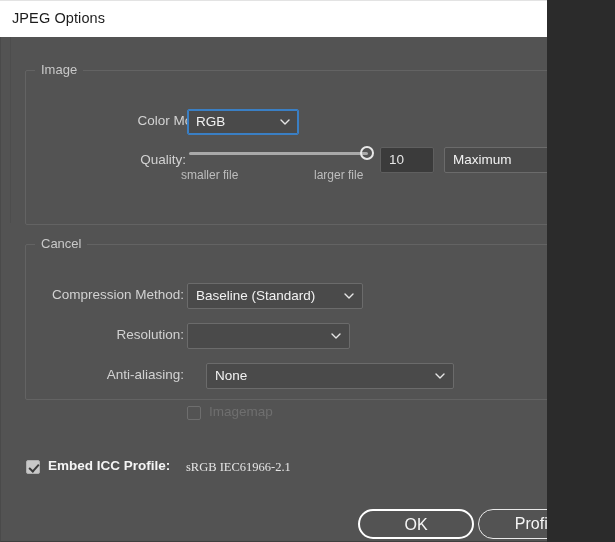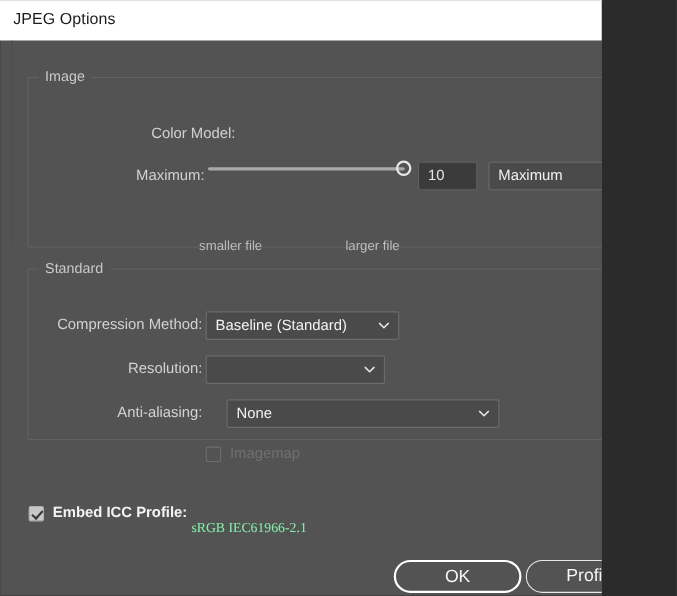--- a/index.html
+++ b/index.html
@@ -150,21 +150,20 @@
     border: 2px solid #e8e8e8;
     background: transparent;
     box-sizing: border-box;
     cursor: pointer;
   }
   .slider-caption {
     position: absolute;
     font-size: 12px;
     color: #bdbdbd;
     white-space: nowrap;
-    margin-top: 48px;
   }
 
   
   .num-input {
     position: absolute;
     background: #3b3b3b;
     border: 1px solid #5f5f5f;
     border-radius: 2px;
     box-sizing: border-box;
     height: 26px;
@@ -218,27 +217,26 @@
   #embed-icc-row { left: 25px; top: 423px; }
   #embed-icc-label {
     left: 22px;
     top: -2px;
     font-weight: bold;
     color: #f4f4f4;
     font-size: 13.5px;
   }
   #embed-icc-value {
     position: absolute;
-    left: 148px;
+    left: 160px;
     top: 0px;
     font-family: "Liberation Serif", serif;
     font-size: 12.5px;
-    color: #86efac;
-    white-space: nowrap;
-    margin-top: 13px;
+    color: #e5e5e5;
+    white-space: nowrap;
   }
 
   
   .btn {
     position: absolute;
     height: 30px;
     border-radius: 16px;
     background: transparent;
     box-sizing: border-box;
     color: #f6f6f6;
@@ -272,22 +270,30 @@
 
   <div class="dialog-body">
 
     <div class="frame-line"></div>
 
     <fieldset class="group" id="group-image">
       <div class="group-legend">Image</div>
 
       <div class="field-label" style="left: 48px; top: 42px; width: 140px;">Color Model:</div>
 
-
-      <div class="field-label" style="left: 48px; top: 81px; width: 112px;">Maximum:</div>
+      <div class="select focused" style="left: 161px; top: 38px; width: 112px;">
+        <span class="sel-text">RGB</span>
+        <span class="chev">
+          <svg viewBox="0 0 10 6" width="10" height="6">
+            <path d="M1 1 L5 5 L9 1" fill="none" stroke="#e6e6e6" stroke-width="1.4" stroke-linecap="round" stroke-linejoin="round"></path>
+          </svg>
+        </span>
+      </div>
+
+      <div class="field-label" style="left: 48px; top: 81px; width: 112px;">Quality:</div>
 
       <div class="slider-wrap" style="left:163px; top:74px;">
         <div class="slider-track"></div>
         <div class="slider-thumb"></div>
       </div>
 
       <div class="slider-caption" style="left:155px; top:97px;">smaller file</div>
 
       <div class="slider-caption" style="left:288px; top:97px;">larger file</div>
 
@@ -299,21 +305,21 @@
         <span class="sel-text">Maximum</span>
         <span class="chev">
           <svg viewBox="0 0 10 6" width="10" height="6">
             <path d="M1 1 L5 5 L9 1" fill="none" stroke="#e6e6e6" stroke-width="1.4" stroke-linecap="round" stroke-linejoin="round"></path>
           </svg>
         </span>
       </div>
     </fieldset>
 
     <fieldset class="group" id="group-options">
-      <div class="group-legend">Standard</div>
+      <div class="group-legend">Cancel</div>
 
       <div class="field-label" style="left: 2px; top: 42px; width: 156px;">Compression Method:</div>
 
       <div class="select" style="left: 161px; top: 38px; width: 176px;">
         <span class="sel-text">Baseline (Standard)</span>
         <span class="chev">
           <svg viewBox="0 0 10 6" width="10" height="6">
             <path d="M1 1 L5 5 L9 1" fill="none" stroke="#e6e6e6" stroke-width="1.4" stroke-linecap="round" stroke-linejoin="round"></path>
           </svg>
         </span>

